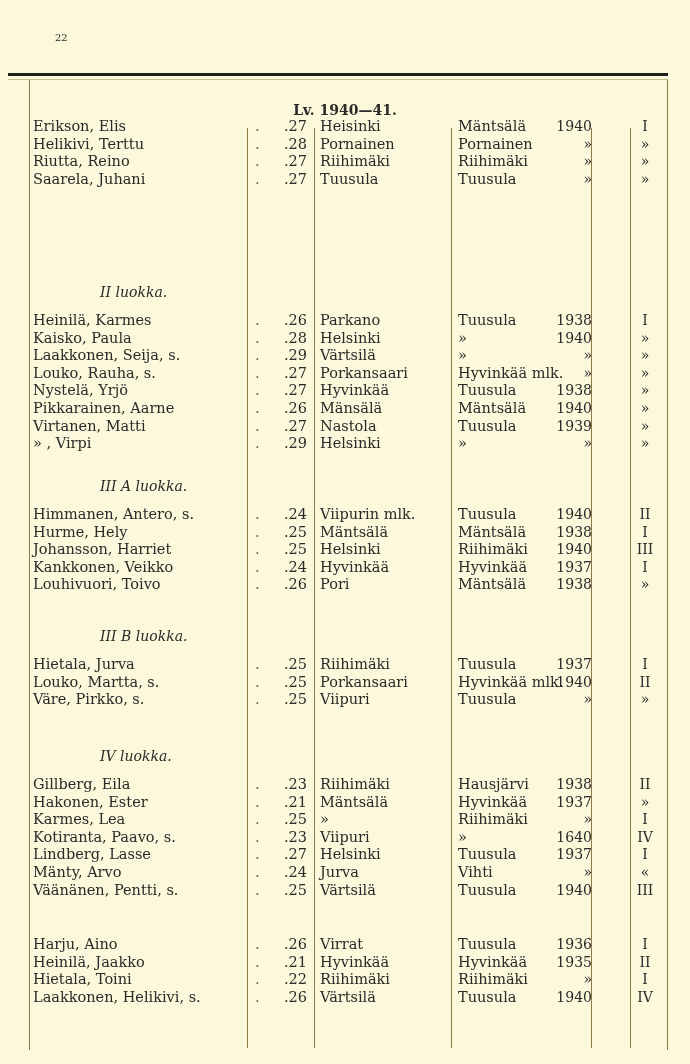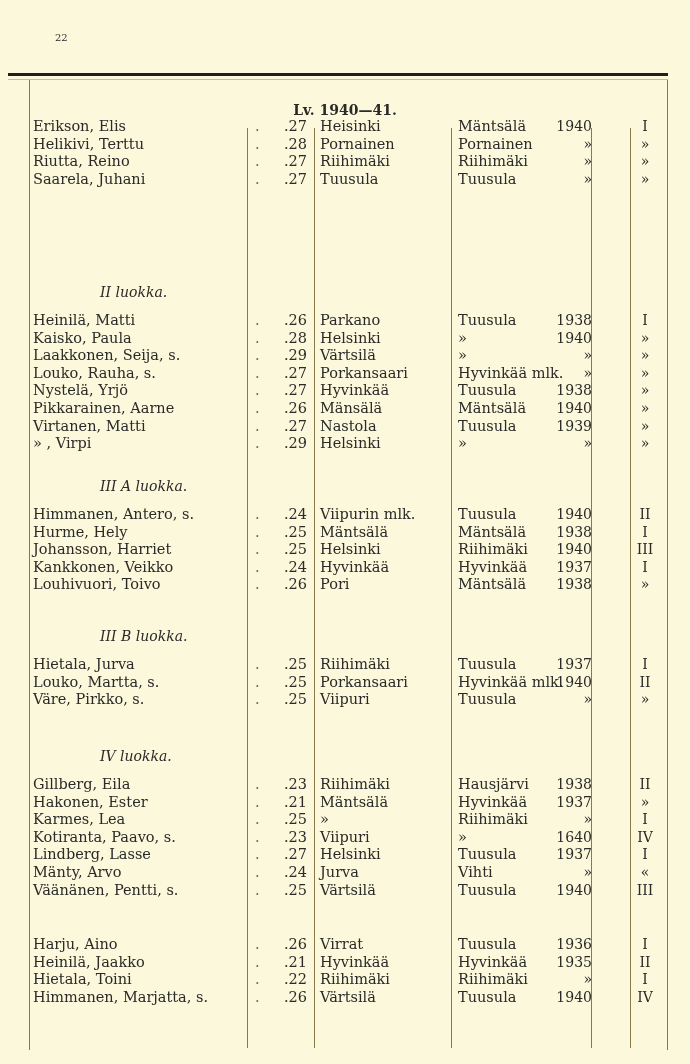--- a/index.html
+++ b/index.html
@@ -78,21 +78,21 @@
         <span class="c year">.27</span>
         <span class="c birth">Tuusula</span>
         <span class="c home">Tuusula</span>
         <span class="c entry">»</span>
         <span class="c cls">»</span>
       </div>
     </div>
     <div class="section" style="top: 282px;">
       <div class="section-title">II luokka.</div>
       <div class="row">
-        <span class="c name">Heinilä, Matti</span>
+        <span class="c name">Heinilä, Karmes</span>
         <span class="c dots">.</span>
         <span class="c year">.26</span>
         <span class="c birth">Parkano</span>
         <span class="c home">Tuusula</span>
         <span class="c entry">1938</span>
         <span class="c cls">I</span>
       </div>
       <div class="row">
         <span class="c name">Kaisko, Paula</span>
         <span class="c dots">.</span>
@@ -323,21 +323,21 @@
       <div class="row">
         <span class="c name">Hietala, Toini</span>
         <span class="c dots">.</span>
         <span class="c year">.22</span>
         <span class="c birth">Riihimäki</span>
         <span class="c home">Riihimäki</span>
         <span class="c entry">»</span>
         <span class="c cls">I</span>
       </div>
       <div class="row">
-        <span class="c name">Himmanen, Marjatta, s.</span>
+        <span class="c name">Laakkonen, Helikivi, s.</span>
         <span class="c dots">.</span>
         <span class="c year">.26</span>
         <span class="c birth">Värtsilä</span>
         <span class="c home">Tuusula</span>
         <span class="c entry">1940</span>
         <span class="c cls">IV</span>
       </div>
     </div>
   </div>
 

